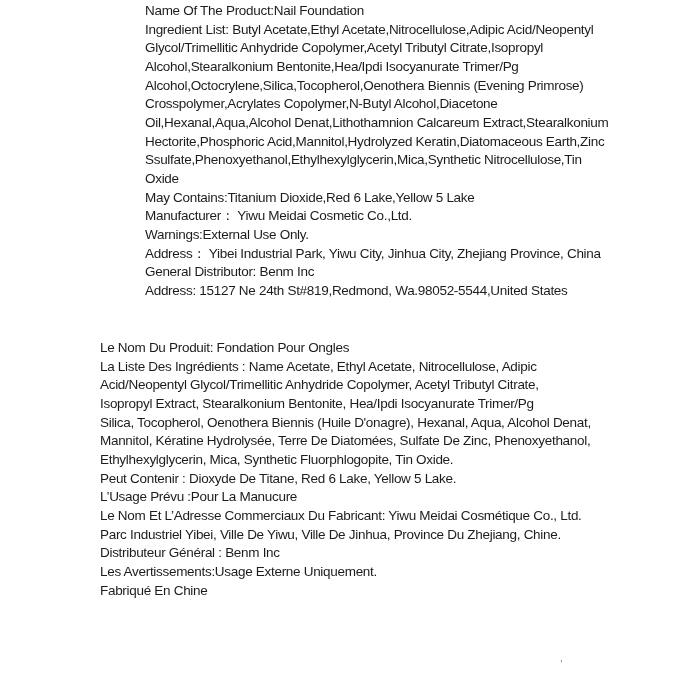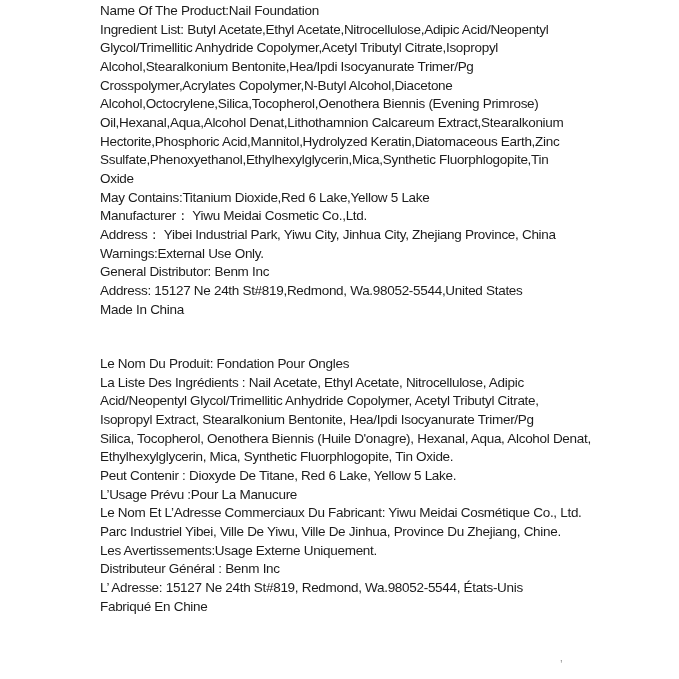--- a/index.html
+++ b/index.html
@@ -17,22 +17,22 @@
     font-size: 13.5px;
     letter-spacing: -0.3px;
     line-height: 18.65px;
     color: #1c1c1c;
   }
   .label-section {
     position: absolute;
     left: 100px;
     right: 20px;
   }
-  .section-english { top: 2px; }
-  .section-french { top: 355px; }
+  .section-english { top: 2px; margin-left: 45px; }
+  .section-french { top: 339px; }
   .text-line {
     white-space: nowrap;
   }
   .artifact {
     position: absolute;
     left: 560px;
     top: 656px;
     color: #9a9a9a;
     font-size: 12px;
     letter-spacing: 0;
@@ -41,47 +41,46 @@
 </head>
 <body>
 
 <div class="page">
 
   <div class="label-section section-english">
     <div class="text-line">Name Of The Product:Nail Foundation</div>
     <div class="text-line">Ingredient List: Butyl Acetate,Ethyl Acetate,Nitrocellulose,Adipic Acid/Neopentyl</div>
     <div class="text-line">Glycol/Trimellitic Anhydride Copolymer,Acetyl Tributyl Citrate,Isopropyl</div>
     <div class="text-line">Alcohol,Stearalkonium Bentonite,Hea/Ipdi Isocyanurate Trimer/Pg</div>
+    <div class="text-line">Alcohol,Octocrylene,Silica,Tocopherol,Oenothera Biennis (Evening Primrose)</div>
     <div class="text-line">Crosspolymer,Acrylates Copolymer,N-Butyl Alcohol,Diacetone</div>
-    <div class="text-line">Alcohol,Octocrylene,Silica,Tocopherol,Oenothera Biennis (Evening Primrose)</div>
     <div class="text-line">Oil,Hexanal,Aqua,Alcohol Denat,Lithothamnion Calcareum Extract,Stearalkonium</div>
     <div class="text-line">Hectorite,Phosphoric Acid,Mannitol,Hydrolyzed Keratin,Diatomaceous Earth,Zinc</div>
-    <div class="text-line">Ssulfate,Phenoxyethanol,Ethylhexylglycerin,Mica,Synthetic Fluorphlogopite,Tin</div>
+    <div class="text-line">Ssulfate,Phenoxyethanol,Ethylhexylglycerin,Mica,Synthetic Nitrocellulose,Tin</div>
     <div class="text-line">Oxide</div>
     <div class="text-line">May Contains:Titanium Dioxide,Red 6 Lake,Yellow 5 Lake</div>
     <div class="text-line">Manufacturer： Yiwu Meidai Cosmetic Co.,Ltd.</div>
+    <div class="text-line">Warnings:External Use Only.</div>
     <div class="text-line">Address： Yibei Industrial Park, Yiwu City, Jinhua City, Zhejiang Province, China</div>
-    <div class="text-line">Warnings:External Use Only.</div>
     <div class="text-line">General Distributor: Benm Inc</div>
     <div class="text-line">Address: 15127 Ne 24th St#819,Redmond, Wa.98052-5544,United States</div>
-    <div class="text-line">Made In China</div>
   </div>
 
   <div class="label-section section-french">
     <div class="text-line">Le Nom Du Produit: Fondation Pour Ongles</div>
-    <div class="text-line">La Liste Des Ingrédients : Nail Acetate, Ethyl Acetate, Nitrocellulose, Adipic</div>
+    <div class="text-line">La Liste Des Ingrédients : Name Acetate, Ethyl Acetate, Nitrocellulose, Adipic</div>
     <div class="text-line">Acid/Neopentyl Glycol/Trimellitic Anhydride Copolymer, Acetyl Tributyl Citrate,</div>
     <div class="text-line">Isopropyl Extract, Stearalkonium Bentonite, Hea/Ipdi Isocyanurate Trimer/Pg</div>
     <div class="text-line">Silica, Tocopherol, Oenothera Biennis (Huile D'onagre), Hexanal, Aqua, Alcohol Denat,</div>
+    <div class="text-line">Mannitol, Kératine Hydrolysée, Terre De Diatomées, Sulfate De Zinc, Phenoxyethanol,</div>
     <div class="text-line">Ethylhexylglycerin, Mica, Synthetic Fluorphlogopite, Tin Oxide.</div>
     <div class="text-line">Peut Contenir : Dioxyde De Titane, Red 6 Lake, Yellow 5 Lake.</div>
     <div class="text-line">L’Usage Prévu :Pour La Manucure</div>
     <div class="text-line">Le Nom Et L’Adresse Commerciaux Du Fabricant: Yiwu Meidai Cosmétique Co., Ltd.</div>
     <div class="text-line">Parc Industriel Yibei, Ville De Yiwu, Ville De Jinhua, Province Du Zhejiang, Chine.</div>
+    <div class="text-line">Distributeur Général : Benm Inc</div>
     <div class="text-line">Les Avertissements:Usage Externe Uniquement.</div>
-    <div class="text-line">Distributeur Général : Benm Inc</div>
-    <div class="text-line">L’ Adresse: 15127 Ne 24th St#819, Redmond, Wa.98052-5544, États-Unis</div>
     <div class="text-line">Fabriqué En Chine</div>
   </div>
 
   <span class="artifact">’</span>
 
 </div>
 
 </body></html>

